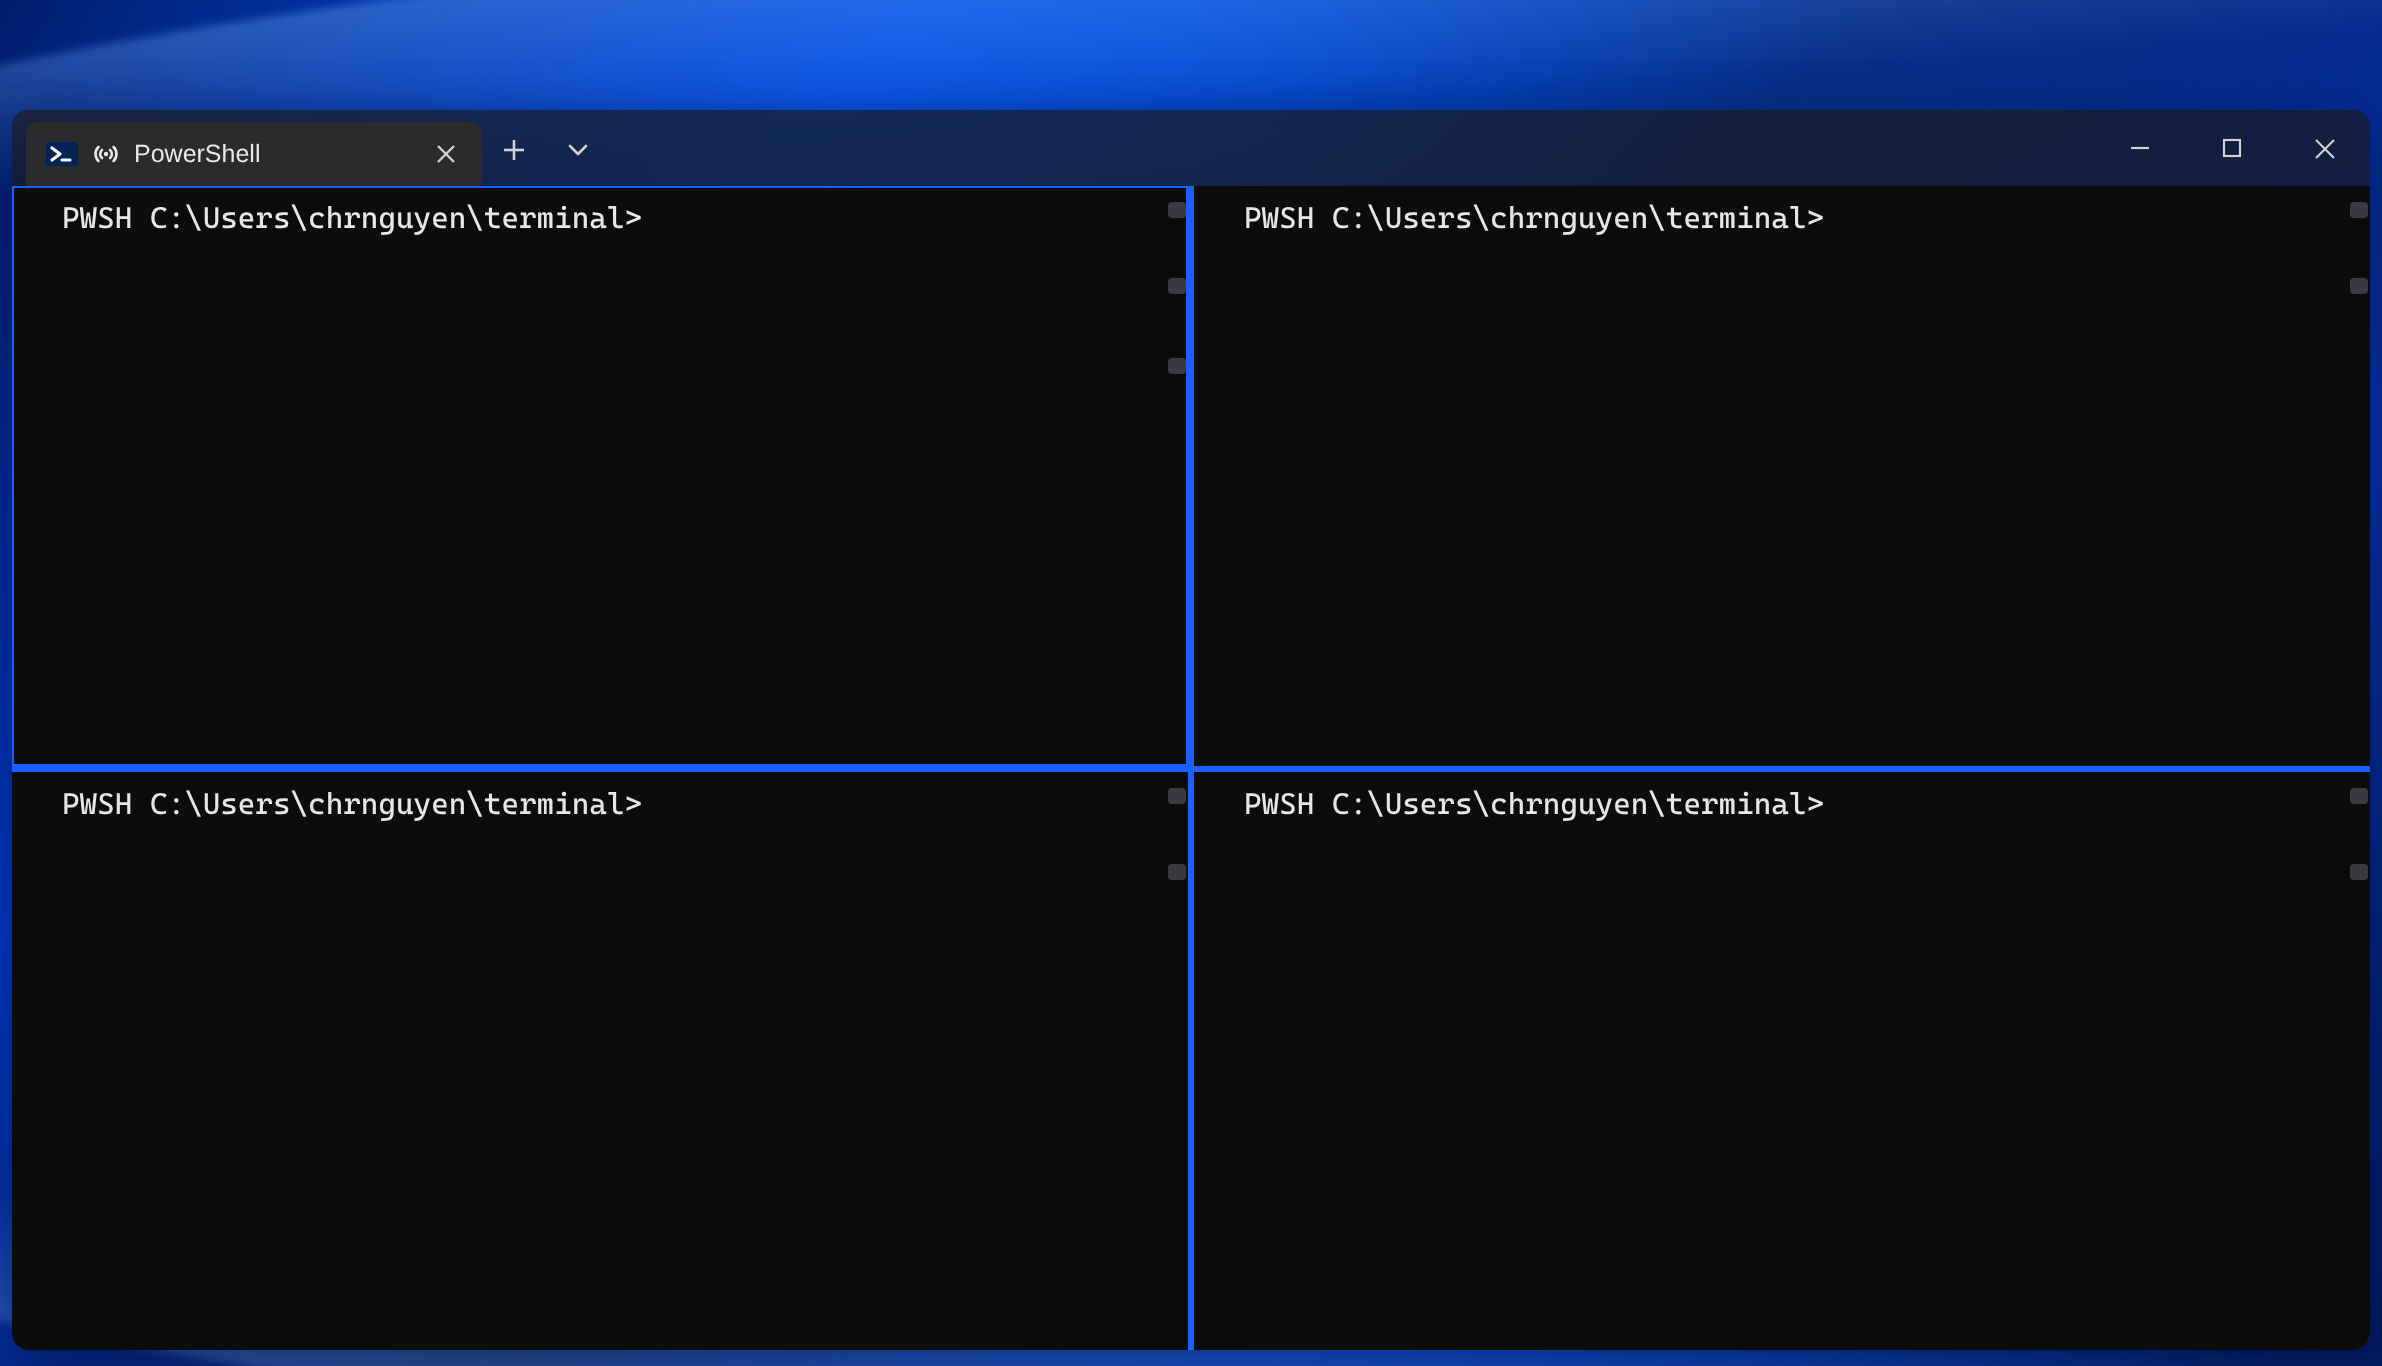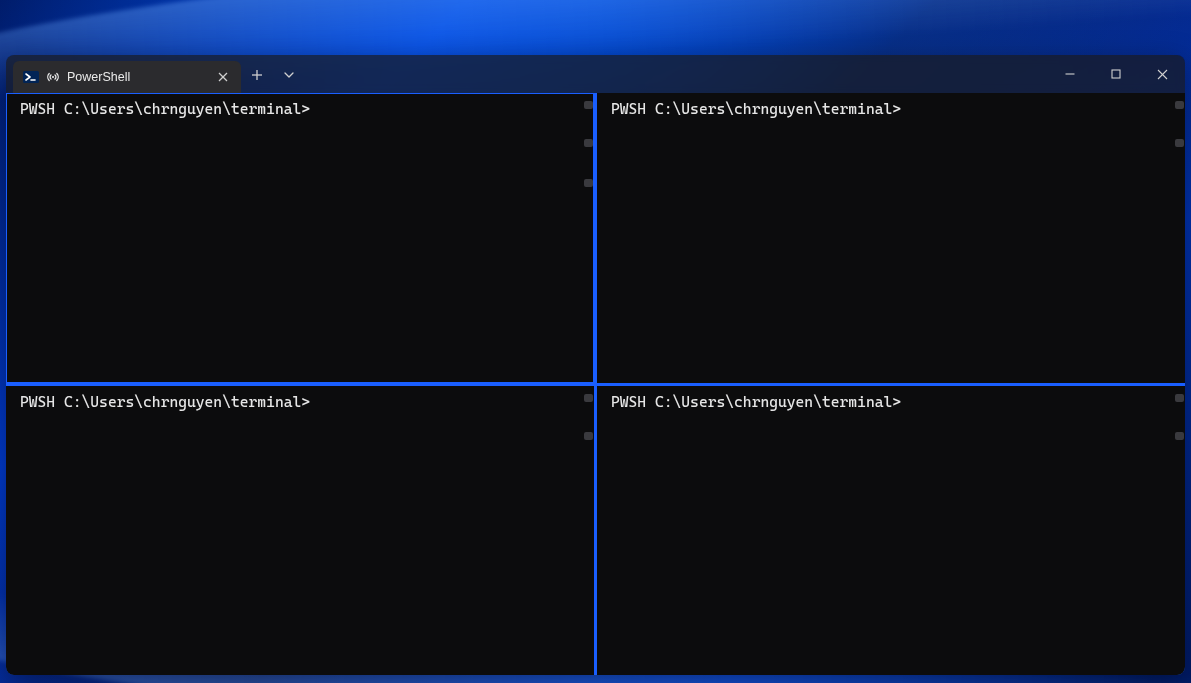--- a/index.html
+++ b/index.html
@@ -151,21 +151,21 @@
     gap: 3px;
     background: #1a5fff; 
     padding: 0;
   }
   .pane {
     background: #0c0c0d;
     color: #e6e6e6;
     font-family: "Cascadia Mono", Consolas, "Courier New", monospace;
     font-size: 15px;
     line-height: 1.35;
-    padding: 6px 14px;
+    padding: 6px 25px;
     position: relative;
     overflow: hidden;
   }
   .pane.active {
     outline: 1px solid #1a5fff;
     outline-offset: -1px;
   }
   .prompt {
     white-space: pre;
   }

